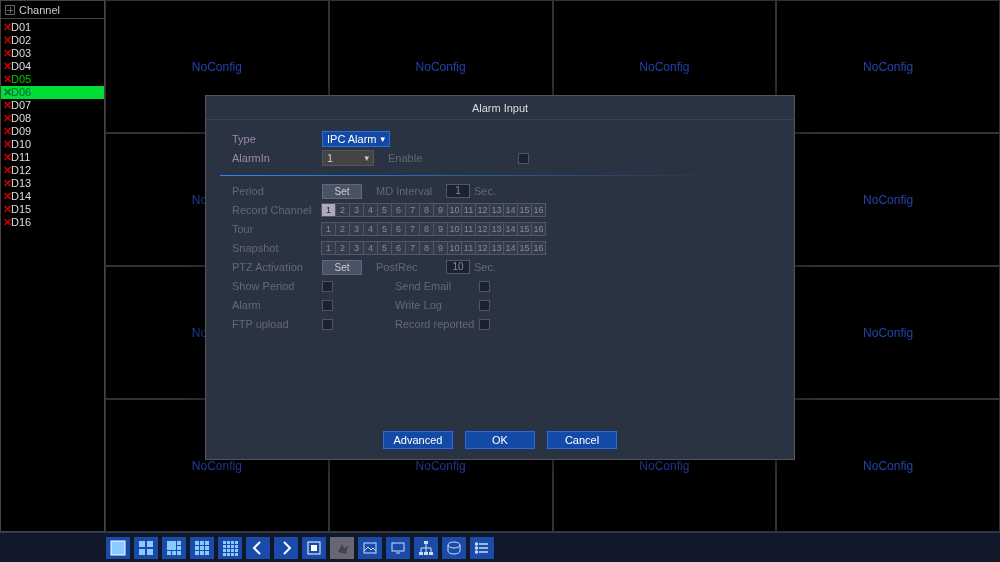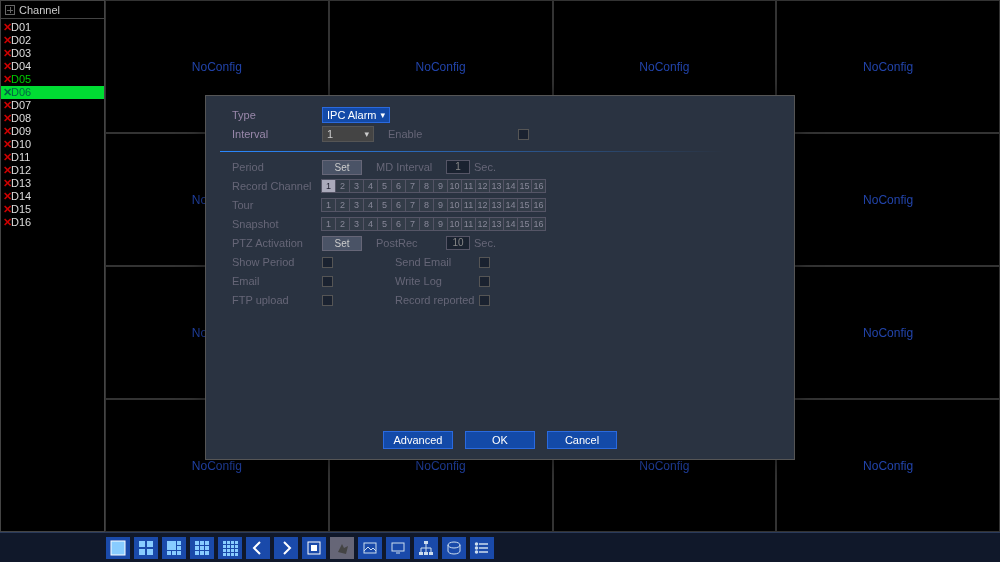--- a/index.html
+++ b/index.html
@@ -368,31 +368,32 @@
           <line x1="5" y1="12" x2="14" y2="12"></line>
           <circle cx="2.5" cy="4" r="1" fill="#cde"></circle>
           <circle cx="2.5" cy="8" r="1" fill="#cde"></circle>
           <circle cx="2.5" cy="12" r="1" fill="#cde"></circle>
         </g>
       </svg>
     </div>
 </div>
 
 <div class="modal">
+  <div class="modal-title">Alarm Input</div>
   <div class="modal-body">
 
     <div class="row">
       <span class="lbl">Type</span>
       <span class="dd type">
         <span>IPC Alarm</span>
         <span class="arrow">▾</span>
       </span>
     </div>
     <div class="row">
-      <span class="lbl">Interval</span>
+      <span class="lbl">AlarmIn</span>
       <span class="dd alarmin dim">
         <span>1</span>
         <span class="arrow">▾</span>
       </span>
       <span style="width:14px"></span>
       <span class="lbl2 dim" style="width:auto;margin-right:96px">Enable</span>
       <span class="chk"></span>
     </div>
 
     <div class="hr"></div>
@@ -481,21 +482,21 @@
 
     <div class="row">
       <span class="lbl dim">Show Period</span>
       <span class="chk"></span>
       <span class="col2 right">
         <span class="lbl2 dim">Send Email</span>
         <span class="chk"></span>
       </span>
     </div>
     <div class="row">
-      <span class="lbl dim">Email</span>
+      <span class="lbl dim">Alarm</span>
       <span class="chk"></span>
       <span class="col2 right">
         <span class="lbl2 dim">Write Log</span>
         <span class="chk"></span>
       </span>
     </div>
     <div class="row">
       <span class="lbl dim">FTP upload</span>
       <span class="chk"></span>
       <span class="col2 right">

